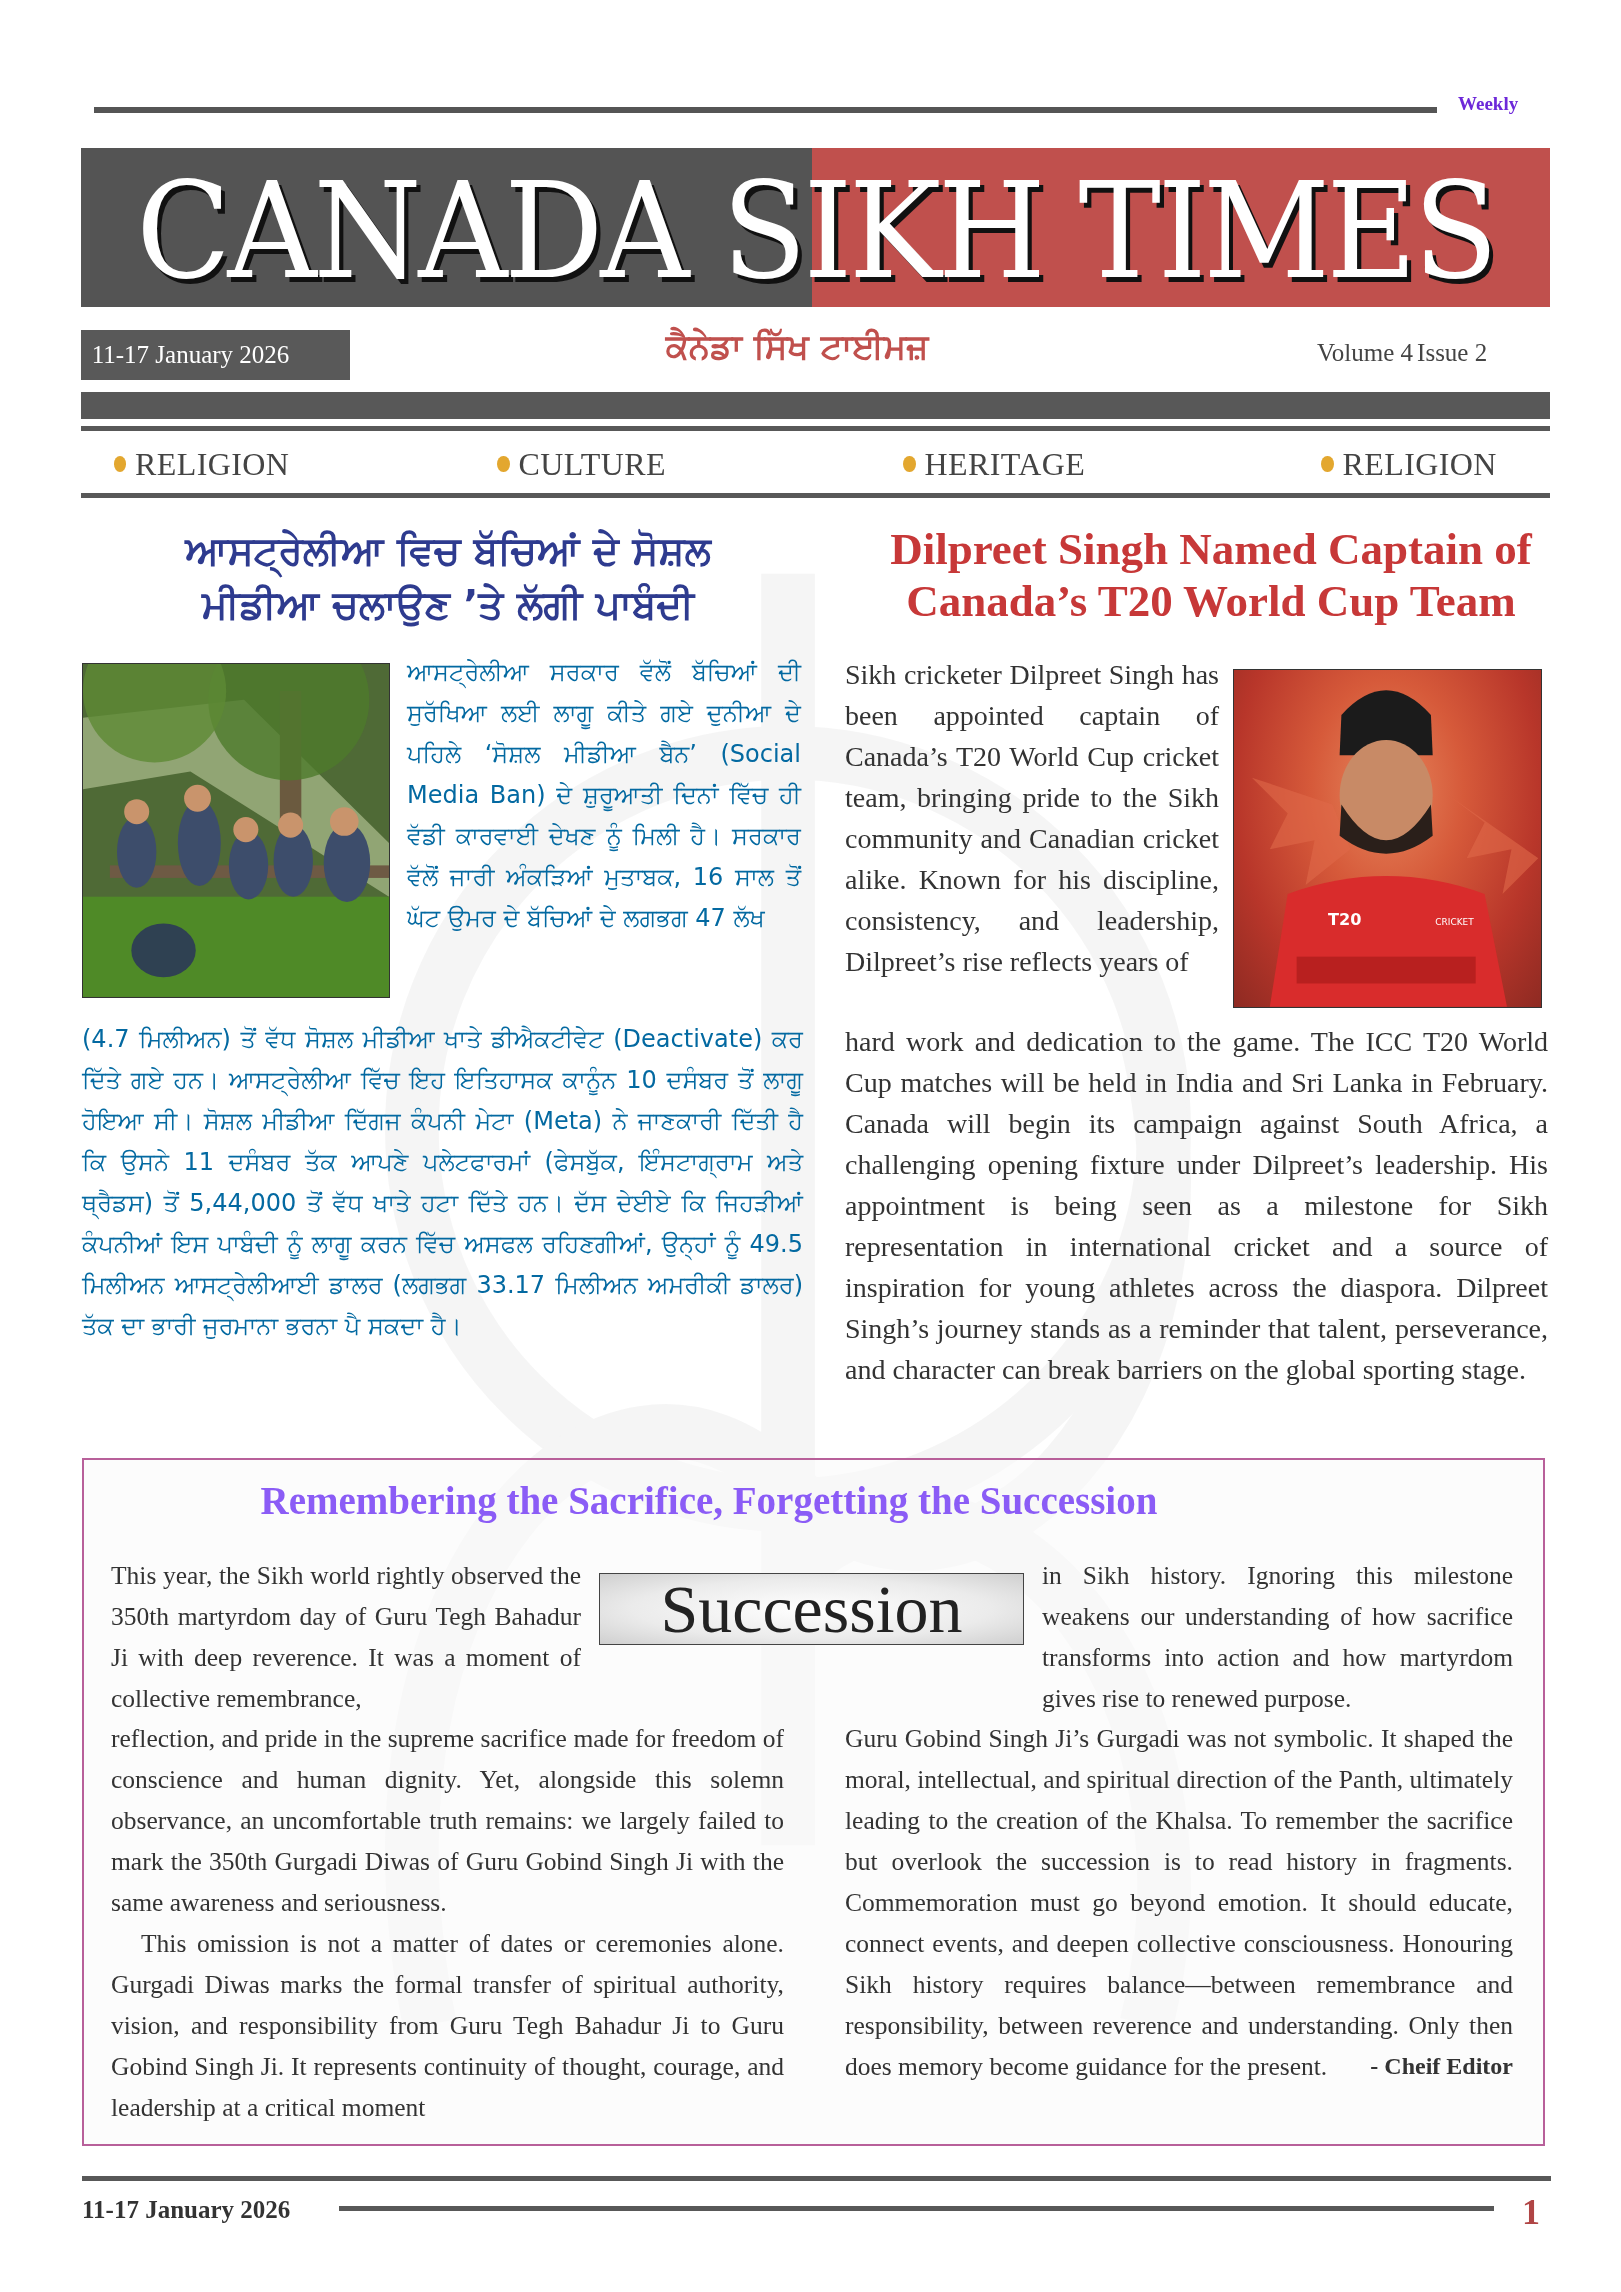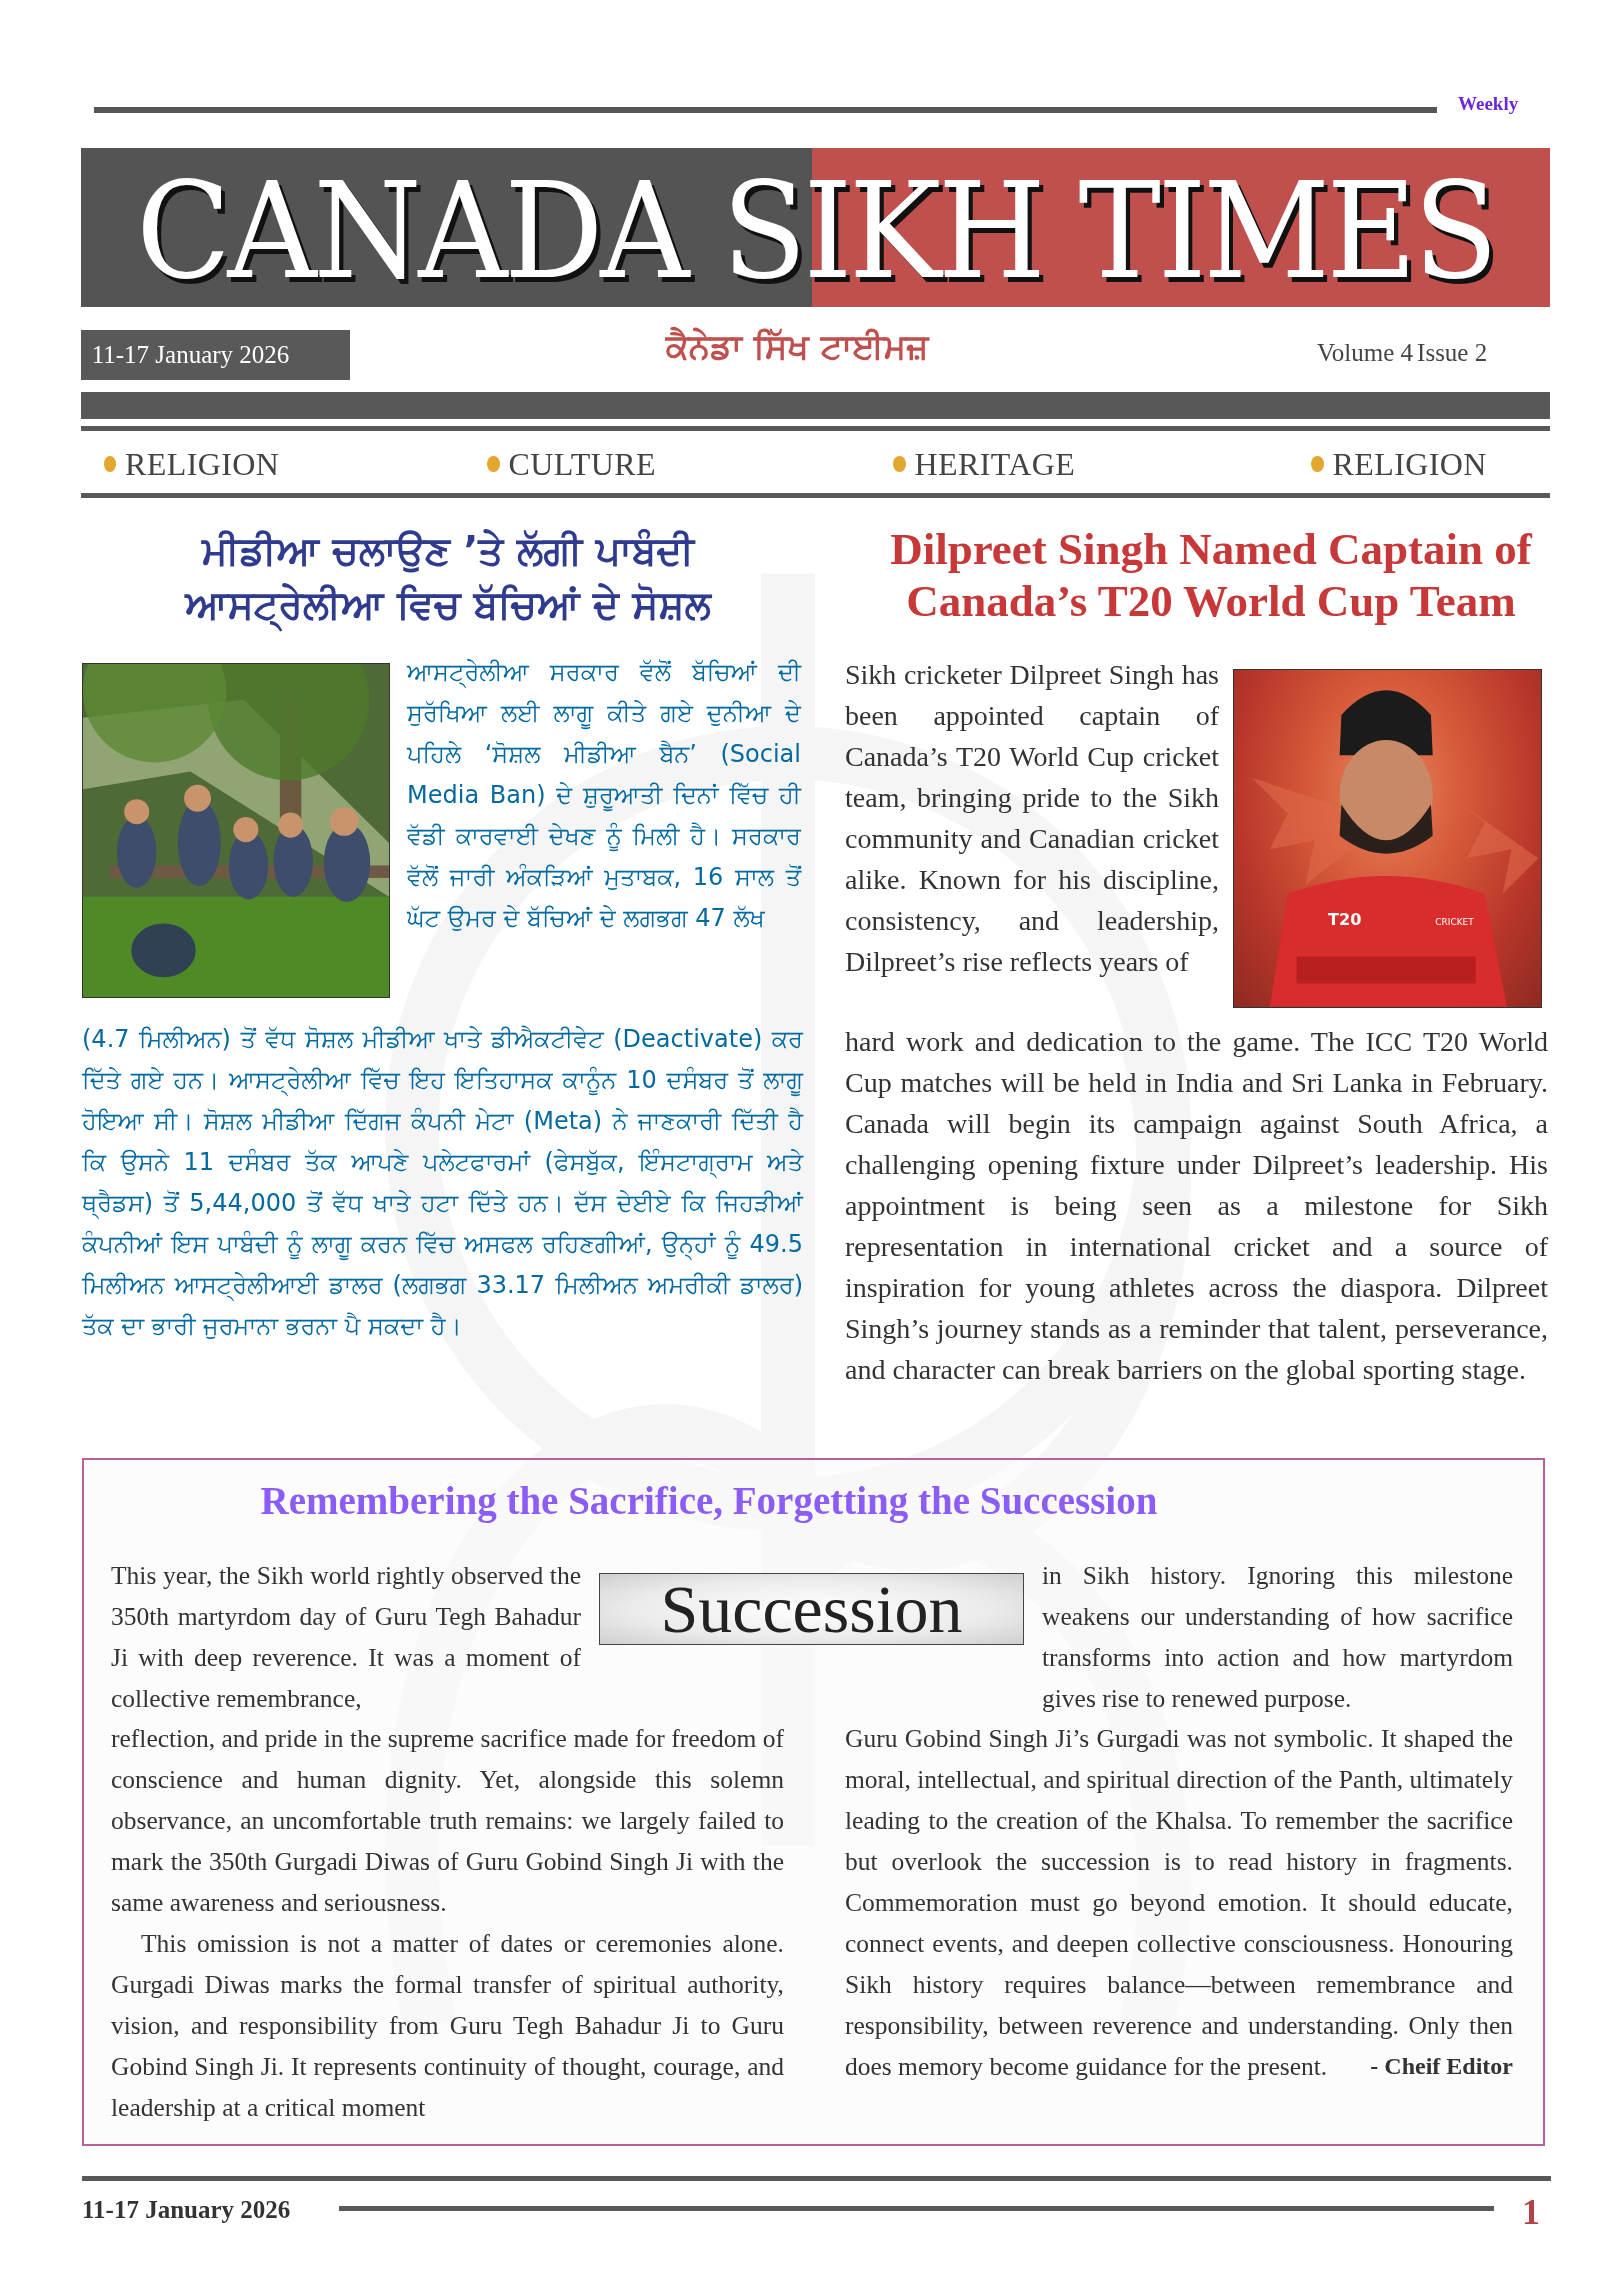--- a/index.html
+++ b/index.html
@@ -17,21 +17,21 @@
   .banner-right { flex: 1; height: 100%; background: #c0504d; }
   .banner-title { position: absolute; left: 0; top: 0; width: 100%; height: 100%; display: flex; align-items: center; justify-content: center; font-family: "DejaVu Serif", serif; font-size: 133px; letter-spacing: -3.6px; color: #fff; text-shadow: 4.5px 4.5px 0 #111; white-space: nowrap; transform: scaleX(0.93); line-height: 1; padding-top: 7.2px; box-sizing: border-box; }
 
   .date-box { left: 81px; top: 330px; width: 269px; height: 50px; background: #595959; color: #fff; font-size: 25px; display: flex; align-items: center; padding-left: 10.7px; box-sizing: border-box; }
   .punjabi-title { left: 573px; top: 326px; width: 448px; text-align: center; font-family: "DejaVu Sans", sans-serif; font-size: 34px; font-weight: bold; color: #c0504d; }
   .vol { left: 1317px; top: 339px; font-size: 25px; color: #444; }
   .vol span { margin-left: 4px; }
 
   .thick-bar { left: 81px; top: 392px; width: 1469px; height: 27px; background: #585858; }
   .thin-bar1 { left: 81px; top: 426px; width: 1469px; height: 5.4px; background: #585858; }
-  .nav { left: 82px; top: 439px; width: 1469px; height: 50px; display: flex; align-items: center; }
+  .nav { left: 92px; top: 439px; width: 1469px; height: 50px; display: flex; align-items: center; }
   .nav-item { position: absolute; display: flex; align-items: center; font-size: 32px; color: #444; letter-spacing: 0.4px; }
   .dot { width: 12.5px; height: 16px; border-radius: 50%; background: #e3a72f; margin-right: 9px; }
   .thin-bar2 { left: 81px; top: 493px; width: 1469px; height: 5.4px; background: #585858; }
 
   
   .pa-head { left: 90px; top: 524px; width: 716px; text-align: center; font-family: "DejaVu Sans", sans-serif; font-weight: bold; font-size: 39px; line-height: 54px; color: #2e3b8f; }
   .pa-img { left: 82px; top: 663px; width: 306px; height: 333px; border: 0.9px solid #333; overflow: hidden; background: linear-gradient(180deg, #3f5a2b 0%, #6c8c4a 30%, #a8b98b 45%, #556b3a 65%, #4c7a2a 85%, #2f5518 100%); }
   .pa-body { font-family: "DejaVu Sans", sans-serif; font-size: 24px; line-height: 41px; color: #0369a1; text-align: justify; }
   .pa-body-right { left: 407px; top: 652px; width: 394px; }
   .pa-body-full { left: 82px; top: 1019px; width: 721px; }
@@ -105,22 +105,22 @@
     <span>HERITAGE</span>
   </div>
   <div class="nav-item" style="left:1229px">
     <span class="dot"></span>
     <span>RELIGION</span>
   </div>
 </div>
 <div class="abs thin-bar2"></div>
 
 <div class="abs pa-head">
+  <div>ਆਸਟ੍ਰੇਲੀਆ ਵਿਚ ਬੱਚਿਆਂ ਦੇ ਸੋਸ਼ਲ</div>
   <div>ਮੀਡੀਆ ਚਲਾਉਣ ’ਤੇ ਲੱਗੀ ਪਾਬੰਦੀ</div>
-  <div>ਆਸਟ੍ਰੇਲੀਆ ਵਿਚ ਬੱਚਿਆਂ ਦੇ ਸੋਸ਼ਲ</div>
 </div>
 
 <div class="abs pa-img">
   <svg width="306" height="333" viewBox="0 0 342 372">
     <rect x="0" y="0" width="342" height="372" fill="#4f6a36"></rect>
     <polygon points="0,60 180,40 342,200 342,260 120,120 0,140" fill="#c9d6a8" opacity="0.55"></polygon>
     <rect x="220" y="30" width="24" height="220" fill="#6b5a3f"></rect>
     <circle cx="230" cy="40" r="90" fill="#4d7a2c" opacity="0.8"></circle>
     <circle cx="80" cy="30" r="80" fill="#5e8a35" opacity="0.8"></circle>
     <rect x="0" y="260" width="342" height="112" fill="#4f8a27"></rect>

